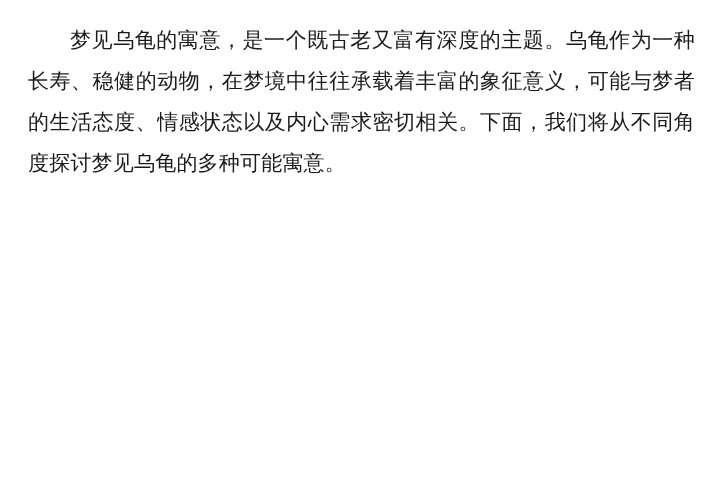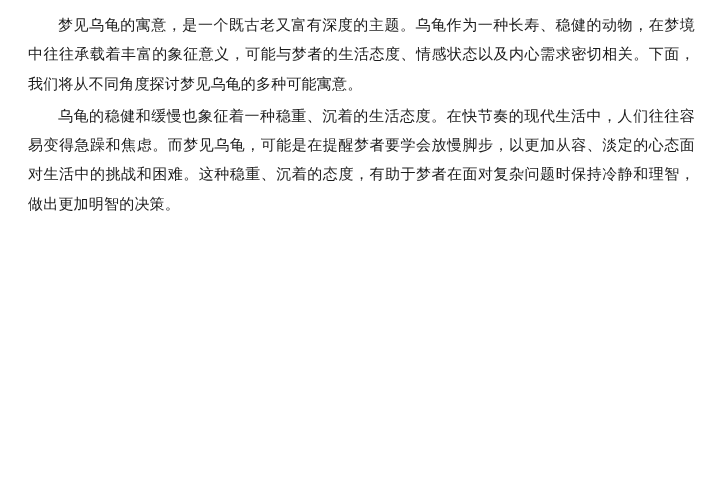--- a/index.html
+++ b/index.html
@@ -24,29 +24,28 @@
   .doc-title {
     text-align: center;
     font-size: 21px;
     font-weight: bold;
     letter-spacing: 2px;
     margin: 4px 0 14px 0;
     color: #000000;
     font-family: "Liberation Serif", "DejaVu Serif", serif;
   }
   .para {
-    font-size: 15px;
+    font-size: 21px;
     line-height: 1.95;
     text-align: justify;
     text-justify: inter-ideograph;
     text-indent: 2em;
-    margin: 3px 0 2px 0;
+    margin: 12px 0 2px 0;
     color: #1a1a1a;
     letter-spacing: 0.2px;
   }
 </style>
 </head>
 <body>
 
 <div class="page">
   <p class="para">梦见乌龟的寓意，是一个既古老又富有深度的主题。乌龟作为一种长寿、稳健的动物，在梦境中往往承载着丰富的象征意义，可能与梦者的生活态度、情感状态以及内心需求密切相关。下面，我们将从不同角度探讨梦见乌龟的多种可能寓意。</p>
-  <p class="para">乌龟的稳健和缓慢也象征着一种稳重、沉着的生活态度。在快节奏的现代生活中，人们往往容易变得急躁和焦虑。而梦见乌龟，可能是在提醒梦者要学会放慢脚步，以更加从容、淡定的心态面对生活中的挑战和困难。这种稳重、沉着的态度，有助于梦者在面对复杂问题时保持冷静和理智，做出更加明智的决策。</p>
 </div>
 
 </body></html>

